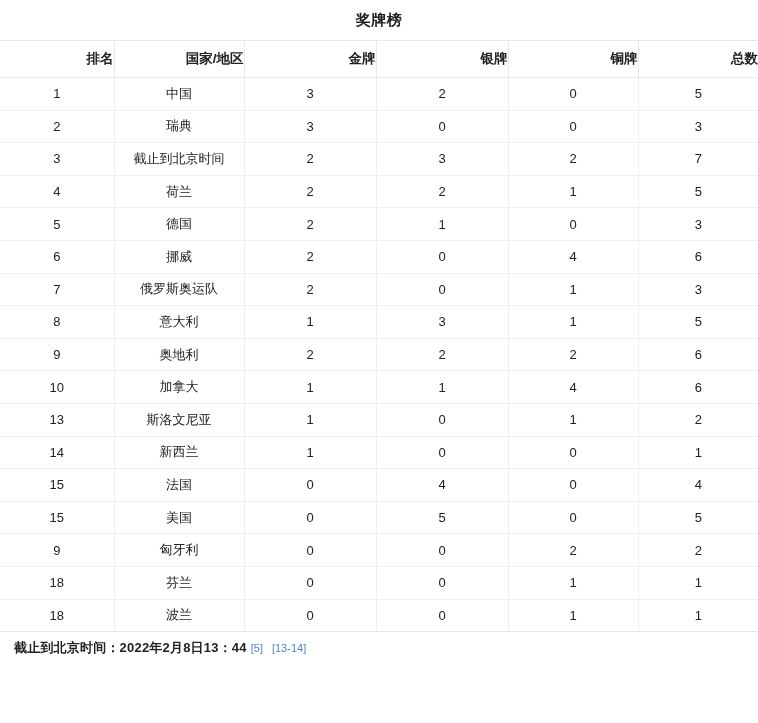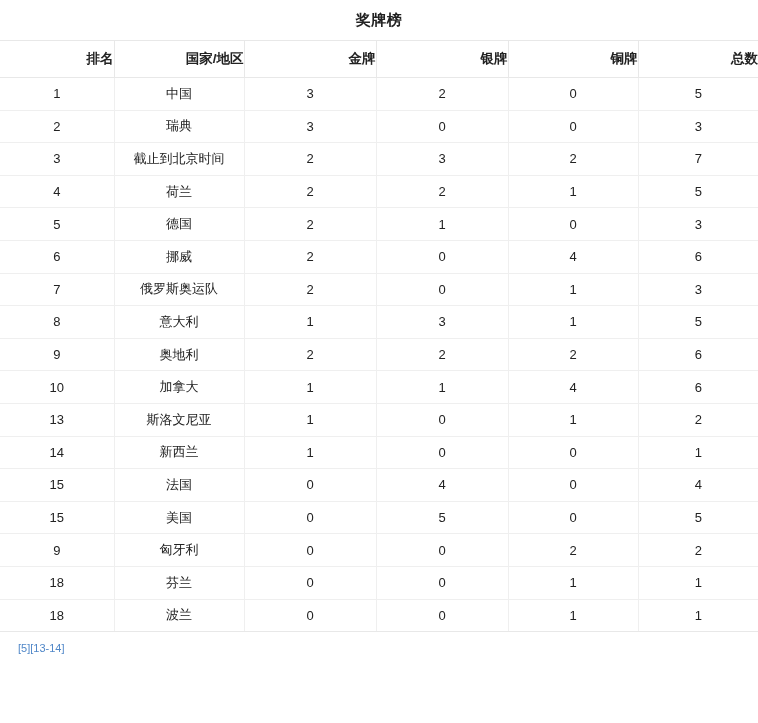--- a/index.html
+++ b/index.html
@@ -86,20 +86,21 @@
     color: #5087c8;
     font-size: 11px;
     vertical-align: super;
     margin-left: 4px;
     cursor: pointer;
   }
   .footnote .ref2 {
     color: #5087c8;
     font-size: 11px;
     vertical-align: super;
+    margin-left: 9px;
     cursor: pointer;
   }
 </style>
 </head>
 <body>
 
 <div class="page">
 
   <div class="title">奖牌榜</div>
 
@@ -256,17 +257,18 @@
         <td>波兰</td>
         <td>0</td>
         <td>0</td>
         <td>1</td>
         <td>1</td>
       </tr>
     </tbody>
   </table>
 
   <div class="footnote">
+    <span class="ft-text">截止到北京时间：2022年2月8日13：44</span>
     <span class="ref">[5]</span>
     <span class="ref2">[13-14]</span>
   </div>
 
 </div>
 
 </body></html>

